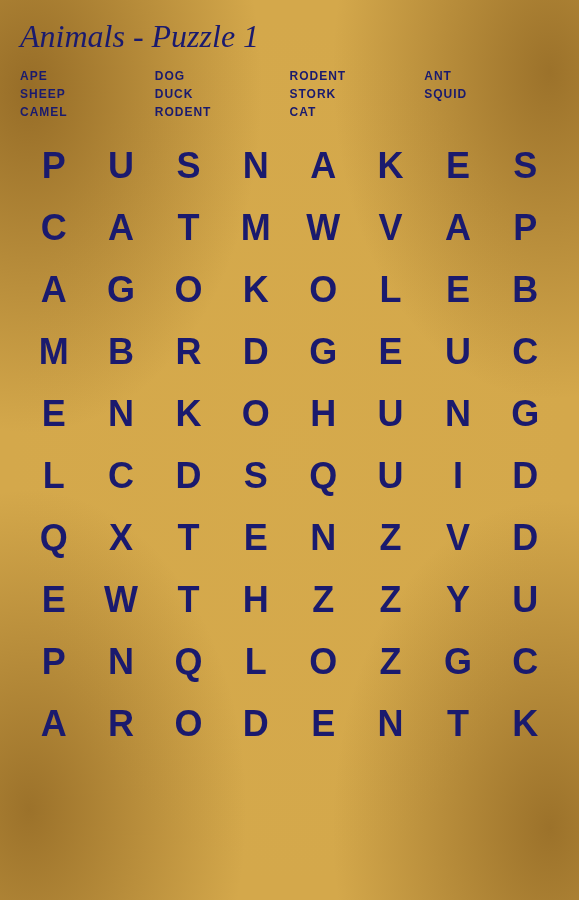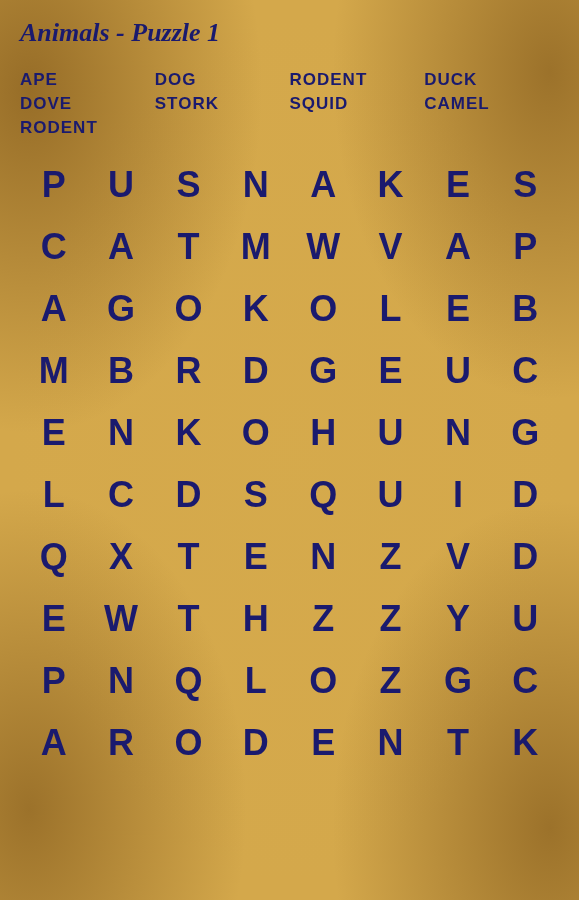--- a/index.html
+++ b/index.html
@@ -36,37 +36,37 @@
     }
 
     .content {
       position: relative;
       z-index: 2;
       padding: 18px 20px 10px 20px;
     }
 
     .title {
       font-family: 'Georgia', serif;
-      font-size: 26px;
-      font-weight: bold;
+      font-size: 32px;
+      font-weight: normal;
       color: #1a1a6e;
-      margin-bottom: 22px;
+      margin-bottom: 14px;
       font-style: italic;
     }
 
     .word-list {
       display: grid;
       grid-template-columns: repeat(4, 1fr);
       gap: 4px 0;
       margin-bottom: 16px;
     }
 
     .word-item {
       font-family: 'Arial', sans-serif;
-      font-size: 17px;
+      font-size: 12px;
       font-weight: bold;
       color: #1a1a6e;
       letter-spacing: 1px;
     }
 
     .grid-container {
       display: grid;
       grid-template-columns: repeat(9, 1fr);
       gap: 0;
       width: 100%;
@@ -89,26 +89,28 @@
 <body>
 
 <div class="page-container">
   <div class="content">
     <div class="title">Animals - Puzzle 1</div>
 
     <div class="word-list">
     <div class="word-item">APE</div>
         <div class="word-item">DOG</div>
         <div class="word-item">RODENT</div>
+        <div class="word-item">ANT</div>
+        <div class="word-item">SHEEP</div>
         <div class="word-item">DUCK</div>
-        <div class="word-item">DOVE</div>
         <div class="word-item">STORK</div>
         <div class="word-item">SQUID</div>
         <div class="word-item">CAMEL</div>
         <div class="word-item">RODENT</div>
+        <div class="word-item">CAT</div>
       </div>
 
     <div class="grid-container" style="grid-template-columns: repeat(8, 1fr);">
     <div class="grid-cell">P</div>
         <div class="grid-cell">U</div>
         <div class="grid-cell">S</div>
         <div class="grid-cell">N</div>
         <div class="grid-cell">A</div>
         <div class="grid-cell">K</div>
         <div class="grid-cell">E</div>

